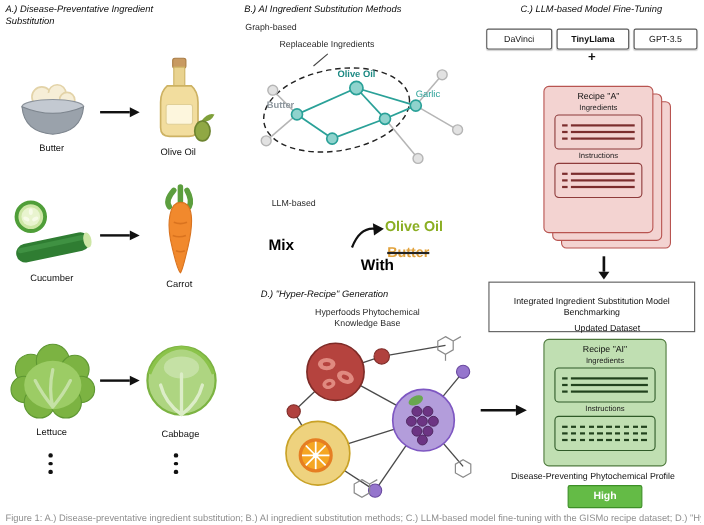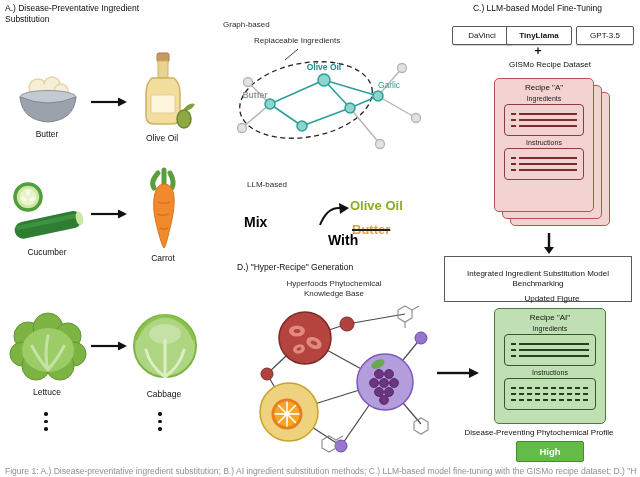--- a/index.html
+++ b/index.html
@@ -3,21 +3,21 @@
 <meta charset="utf-8">
 <style>
   html,body{margin:0;padding:0;background:#fff;}
   #canvas{position:relative;width:640px;height:477px;background:#fff;overflow:hidden;
           font-family:"Liberation Sans",sans-serif;color:#111;}
   .abs{position:absolute;}
   svg{font-family:inherit;overflow:visible;display:block;}
   .t85{font-size:8.5px;line-height:1.3;}
   .t8{font-size:8px;line-height:1.25;}
   .ctr{text-align:center;}
-  .panel-title{font-size:8.5px;line-height:1.3;color:#0d0d0d;}
+  .panel-title{font-size:8.5px;line-height:1.3;color:#0d0d0d;font-style:italic;}
   .sub{color:#2b2b2b;}
   .vdots i{display:block;width:3.5px;height:3.5px;border-radius:50%;background:#111;margin:4px auto;}
   .mixword{font-size:14px;font-weight:800;color:#000;}
   .target-word{font-size:13px;font-weight:800;color:#8aae22;}
   .replaced-word{font-size:13px;font-weight:800;color:#e2a33d;}
   .struck{text-decoration:line-through;text-decoration-thickness:2px;text-decoration-color:#222;}
   .model-box{position:absolute;top:26px;height:17px;border:1px solid #5a5a5a;background:#fff;
              display:flex;align-items:center;justify-content:center;font-size:8px;
              border-radius:2px;box-shadow:0 1px 1px rgba(0,0,0,.18);}
   .outline-box{position:absolute;border:1px solid #5a5a5a;background:#fff;display:flex;align-items:center;
@@ -138,20 +138,21 @@
       <i></i>
       <i></i>
       <i></i>
     </div>
   <div class="abs vdots" style="left:158px;top:408px;width:4px;">
       <i></i>
       <i></i>
       <i></i>
     </div>
 
+  <div class="abs panel-title" style="left:222px;top:3px;width:205px;">B.) AI Ingredient Substitution Methods</div>
   <div class="abs t8 sub" style="left:223px;top:20px;">Graph-based</div>
   <div class="abs t8 sub" style="left:254px;top:36px;">Replaceable Ingredients</div>
 
   <svg class="abs" style="left:228px;top:46px" width="200" height="114" viewBox="0 0 200 114">
     <line x1="70" y1="3" x2="57" y2="14" stroke="#444" stroke-width="1"></line>
     <ellipse cx="78" cy="54" rx="67" ry="37" fill="none" stroke="#222" stroke-width="1.3" stroke-dasharray="5 3.5" transform="rotate(-10 78 54)"></ellipse>
     <g stroke="#b5b5b5" stroke-width="1.4">
       <line x1="20" y1="36" x2="42" y2="58"></line>
       <line x1="14" y1="82" x2="42" y2="58"></line>
       <line x1="150" y1="50" x2="174" y2="22"></line>
@@ -270,27 +271,26 @@
     </g>
   </svg>
 
   <svg class="abs" style="left:436px;top:366px" width="44" height="14" viewBox="0 0 44 14">
     <line x1="1" y1="7" x2="33" y2="7" stroke="#111" stroke-width="2.4"></line>
     <polygon points="33,2 43,7 33,12" fill="#111"></polygon>
   </svg>
 
   <div class="abs panel-title" style="left:440px;top:3px;width:195px;text-align:center;">C.) LLM-based Model Fine-Tuning</div>
 
-  <div class="model-box" style="left:442px;width:58px;margin-left:10px;">DaVinci</div>
+  <div class="model-box" style="left:442px;width:58px;">DaVinci</div>
   <div class="model-box" style="left:506px;width:64px;font-weight:bold;">TinyLlama</div>
   <div class="model-box" style="left:576px;width:56px;">GPT-3.5</div>
 
   <div class="abs ctr" style="left:531px;top:44px;width:14px;font-size:12px;font-weight:bold;">+</div>
 
-  <div class="abs t8 ctr" style="left:480px;top:60px;width:140px;">GISMo Recipe Dataset</div>
 
   <div class="abs" style="left:494px;top:78px;width:124px;height:154px;">
     <div class="card pink" style="left:16px;top:14px;width:100px;height:134px;"></div>
     <div class="card pink" style="left:8px;top:7px;width:100px;height:134px;"></div>
     <div class="card pink" style="left:0;top:0;width:100px;height:134px;">
       <div class="card-title">Recipe "A"</div>
       <div class="sec-label">Ingredients</div>
       <div class="rbox">
         <div class="rrow">
             <span class="tick"></span>
@@ -323,21 +323,21 @@
     </div>
   </div>
 
   <svg class="abs" style="left:542px;top:233px" width="14" height="22" viewBox="0 0 14 22">
     <line x1="7" y1="0" x2="7" y2="14" stroke="#111" stroke-width="2.4"></line>
     <polygon points="2,14 12,14 7,21" fill="#111"></polygon>
   </svg>
 
   <div class="outline-box" style="left:444px;top:256px;width:188px;height:46px;">Integrated Ingredient Substitution Model Benchmarking</div>
 
-  <div class="abs t8 ctr" style="left:492px;top:294px;width:120px;">Updated Figure</div>
+  <div class="abs t8 ctr" style="left:492px;top:294px;width:120px;">Updated Dataset</div>
 
   <div class="card green" style="left:494px;top:308px;width:112px;height:116px;">
     <div class="card-title">Recipe "AI"</div>
     <div class="sec-label">Ingredients</div>
     <div class="rbox">
       <div class="rrow">
           <span class="tick"></span>
           <span class="line"></span>
         </div>
       <div class="rrow">

